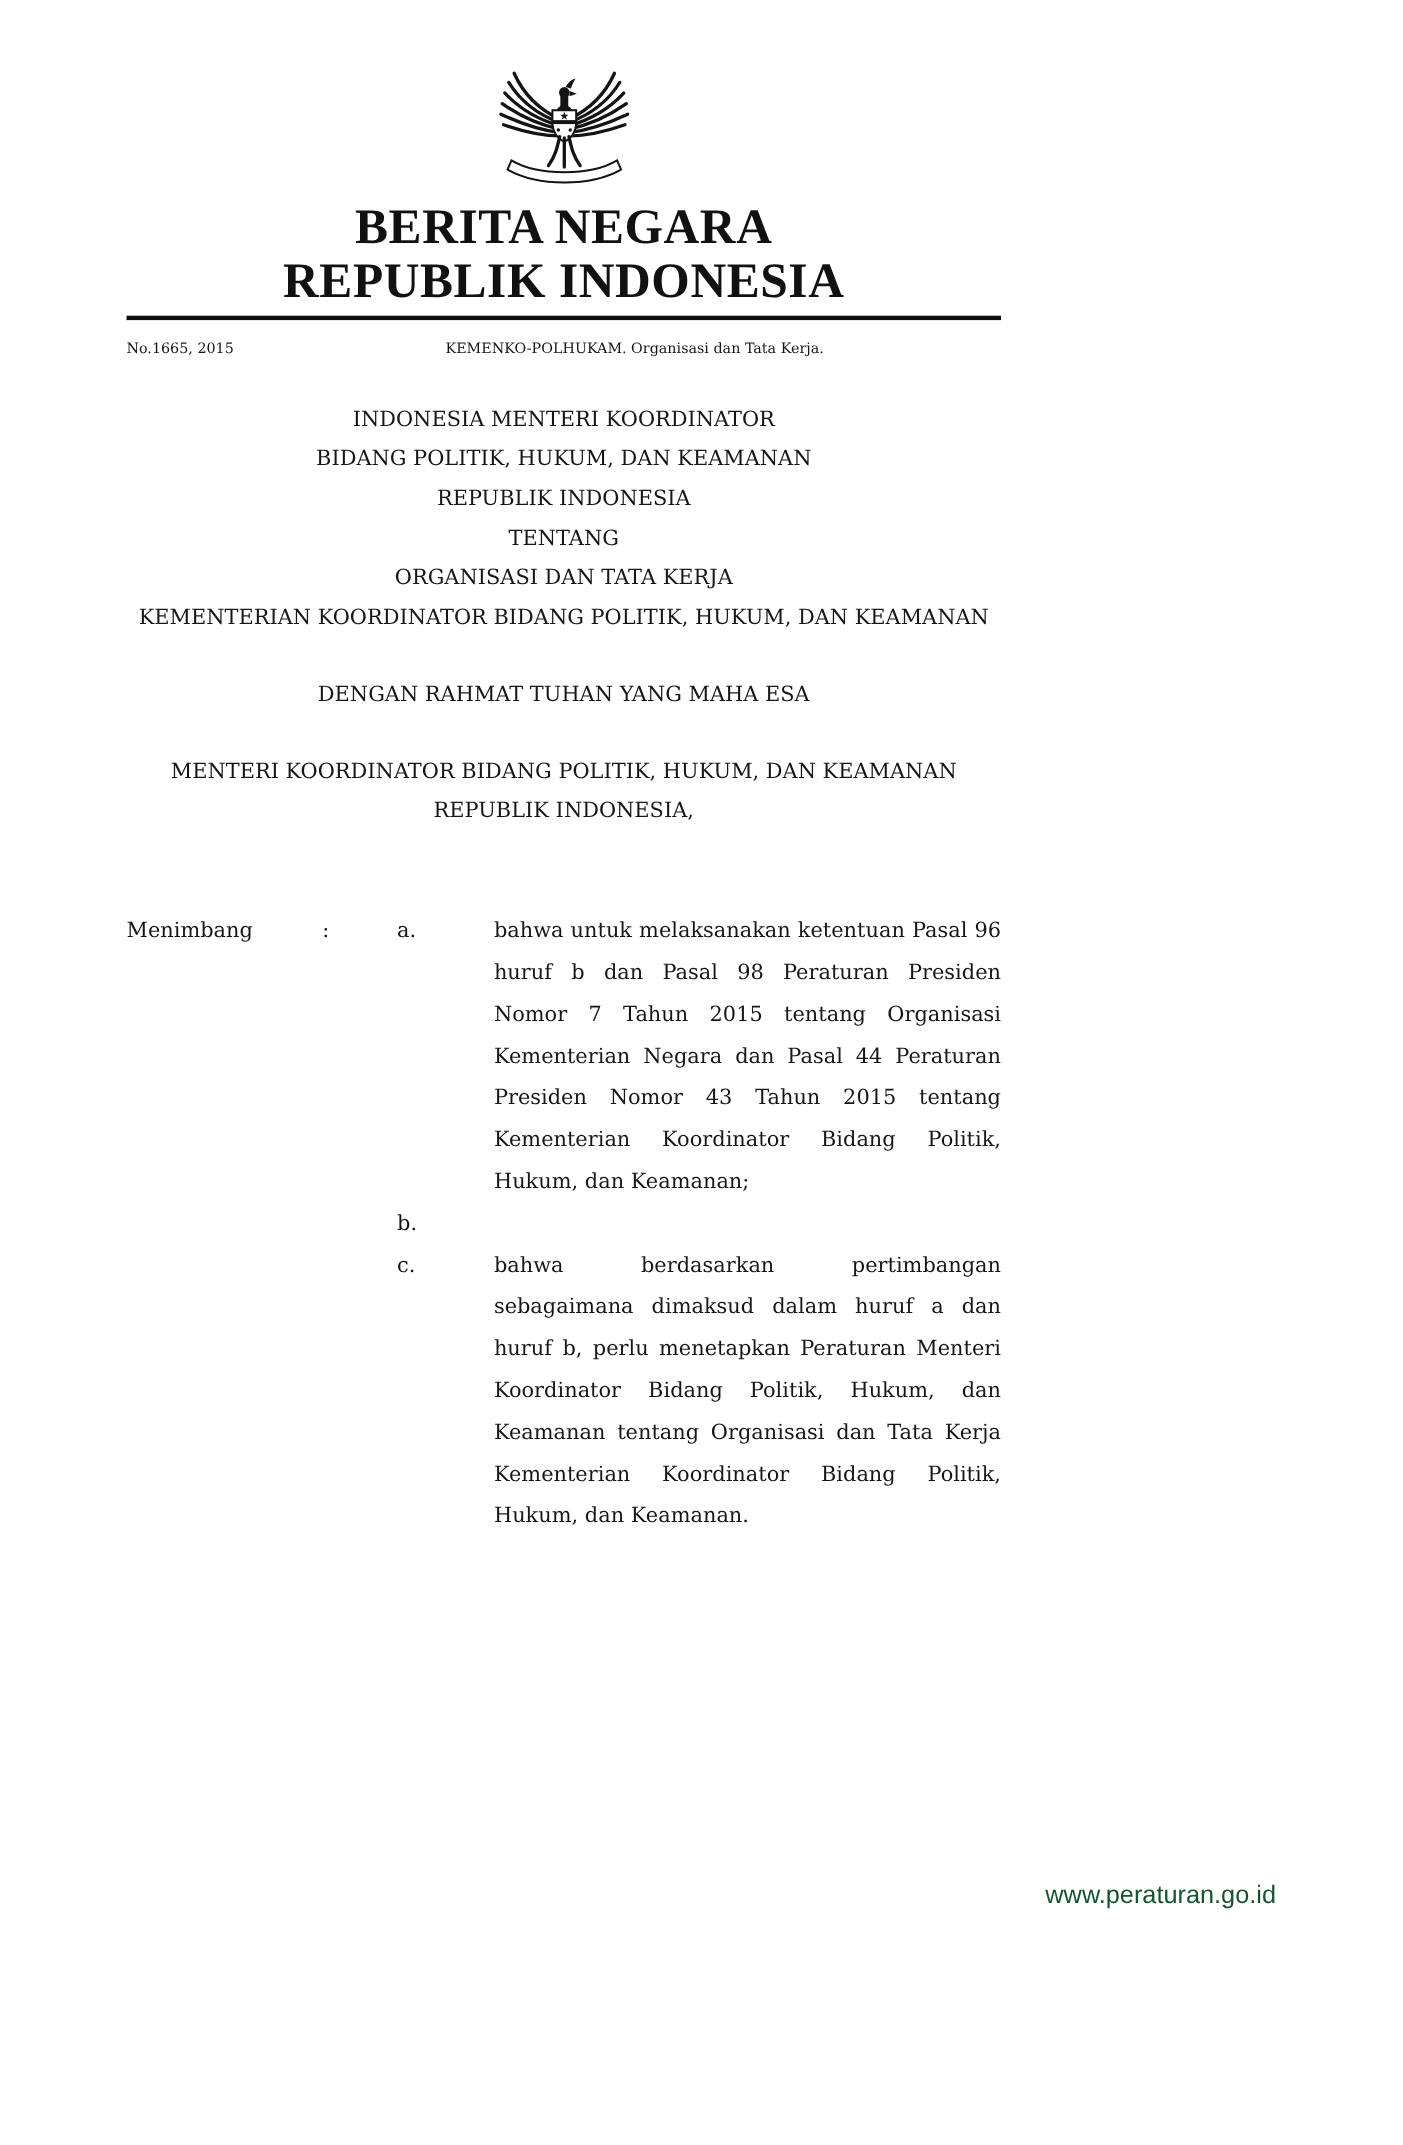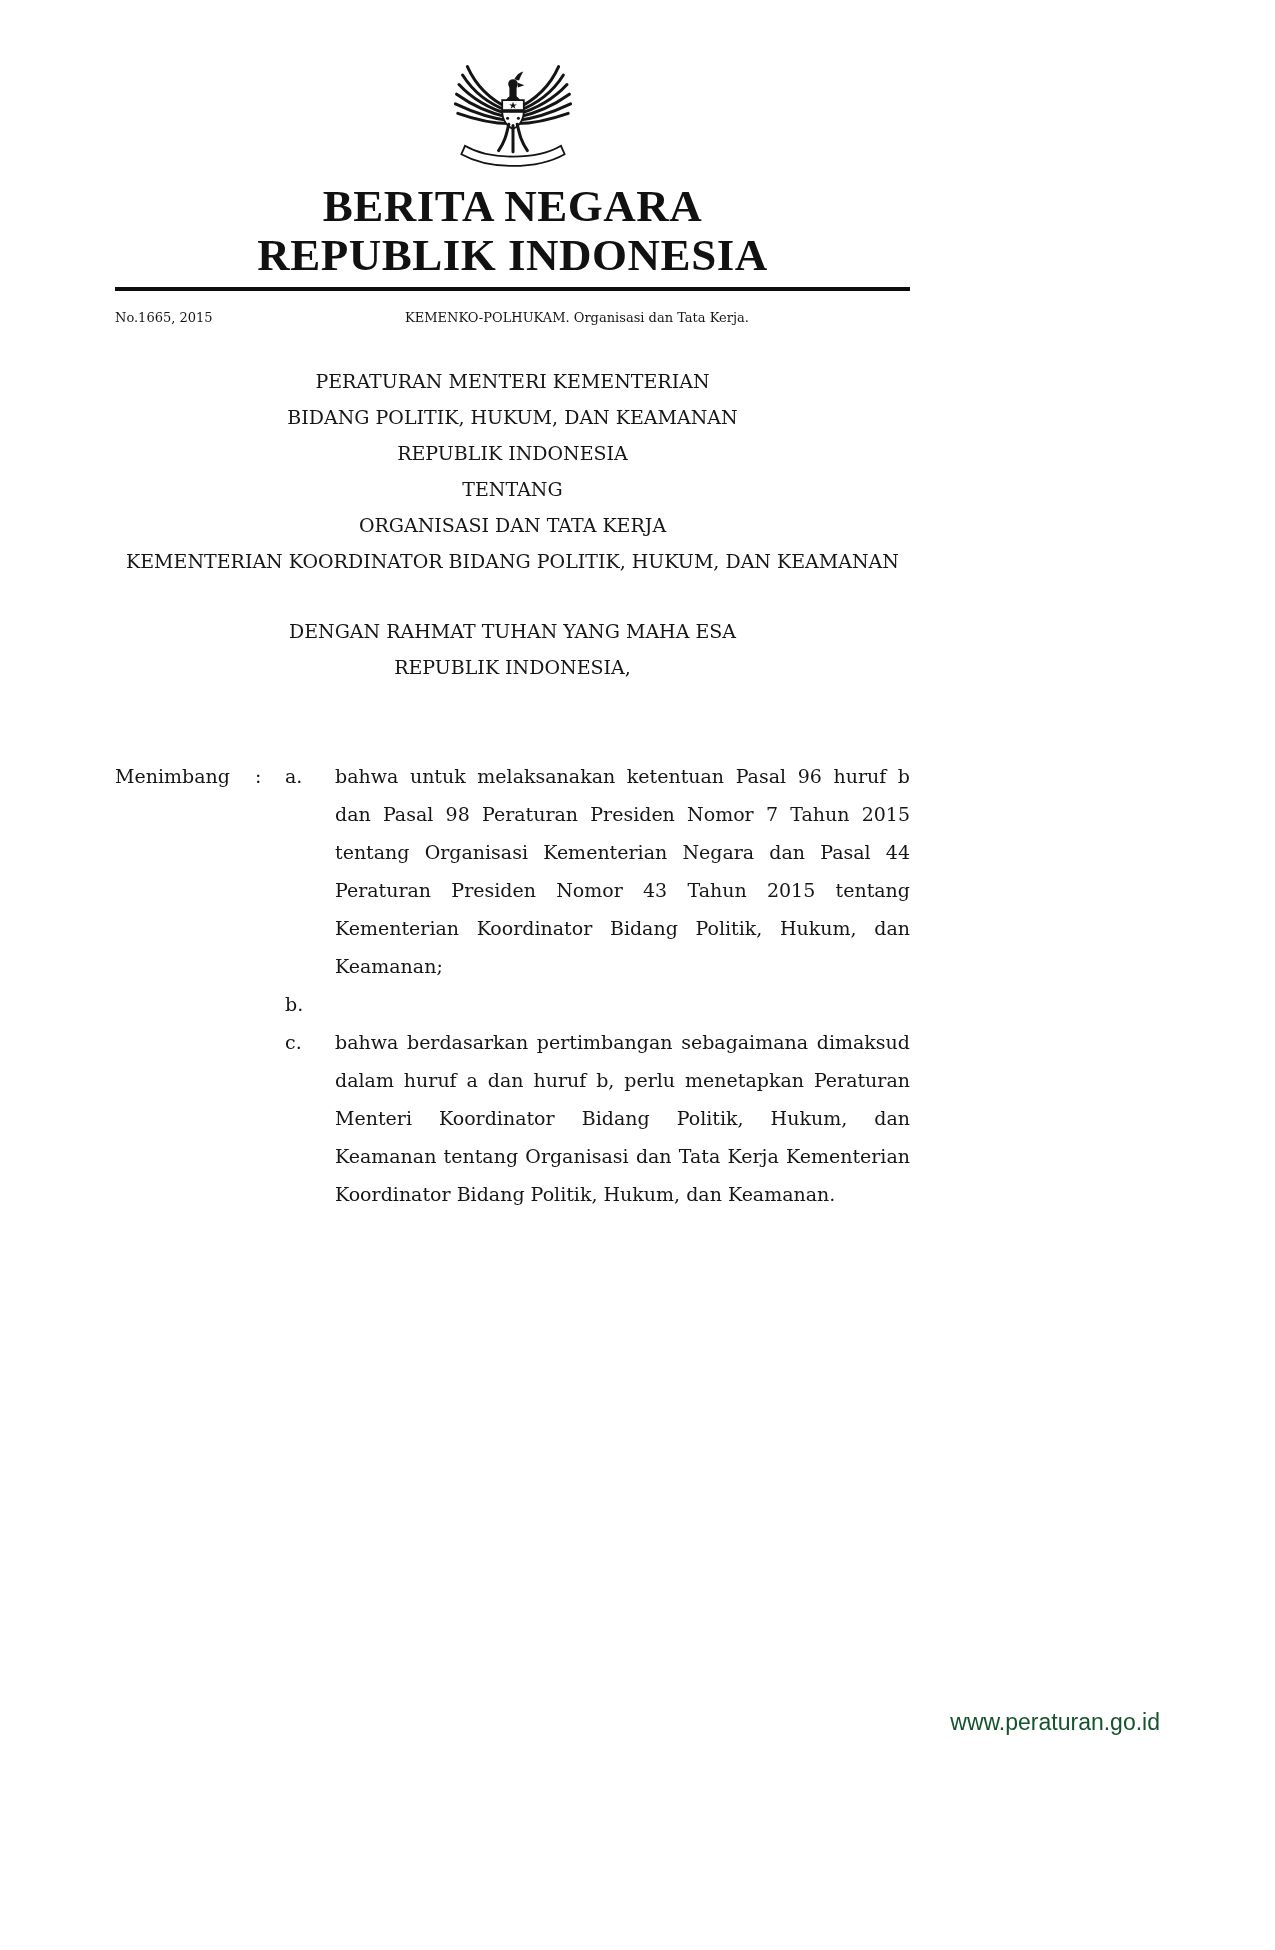--- a/index.html
+++ b/index.html
@@ -34,21 +34,21 @@
   .issue-no { flex:0 0 290px; white-space:nowrap; }
   .issue-subject { width:505px; text-align:justify; }
 
   
   .title-block { margin-top:26px; text-align:center; font-size:19px; line-height:36px; }
   .title-block p { margin:0; }
   .gap-before { margin-top:34px !important; }
 
   
   .considering { margin-top:72px; font-size:19px; line-height:38px; }
-  .cons-row { display:grid; grid-template-columns:140px 30px 50px 1fr; align-items:start; }
+  .cons-row { display:grid; grid-template-columns:140px 30px 50px 1fr; align-items:start;gap:38px; }
   .cons-text { text-align:justify; }
 
   
   .footer-watermark {
     position:absolute; right:115px; bottom:52px;
     font-family:"Liberation Sans", sans-serif;
     font-size:23px;
     color:#14532d;
   }
 </style>
@@ -104,29 +104,30 @@
 
       <div class="masthead-rule"></div>
 
       <div class="issue-row">
         <span class="issue-no">No.1665, 2015</span>
         <p class="issue-subject">KEMENKO-POLHUKAM. Organisasi dan Tata Kerja.</p>
       </div>
     </header>
 
     <section class="title-block">
-      <p>PERATURAN MENTERI KEMENTERIAN</p>
+      <p>INDONESIA MENTERI KOORDINATOR</p>
       <p>BIDANG POLITIK, HUKUM, DAN KEAMANAN</p>
       <p>REPUBLIK INDONESIA</p>
       <p>TENTANG</p>
       <p>ORGANISASI DAN TATA KERJA</p>
       <p>KEMENTERIAN KOORDINATOR BIDANG POLITIK, HUKUM, DAN KEAMANAN</p>
 
       <p class="gap-before">DENGAN RAHMAT TUHAN YANG MAHA ESA</p>
 
+      <p class="gap-before">MENTERI KOORDINATOR BIDANG POLITIK, HUKUM, DAN KEAMANAN</p>
       <p>REPUBLIK INDONESIA,</p>
     </section>
 
     <section class="considering">
       <div class="cons-row">
         <span>Menimbang</span>
         <span>:</span>
         <span>a.</span>
         <p class="cons-text">bahwa untuk melaksanakan ketentuan Pasal 96 huruf b dan Pasal 98 Peraturan Presiden Nomor 7 Tahun 2015 tentang Organisasi Kementerian Negara dan Pasal 44 Peraturan Presiden Nomor 43 Tahun 2015 tentang Kementerian Koordinator Bidang Politik, Hukum, dan Keamanan;</p>
       </div>

